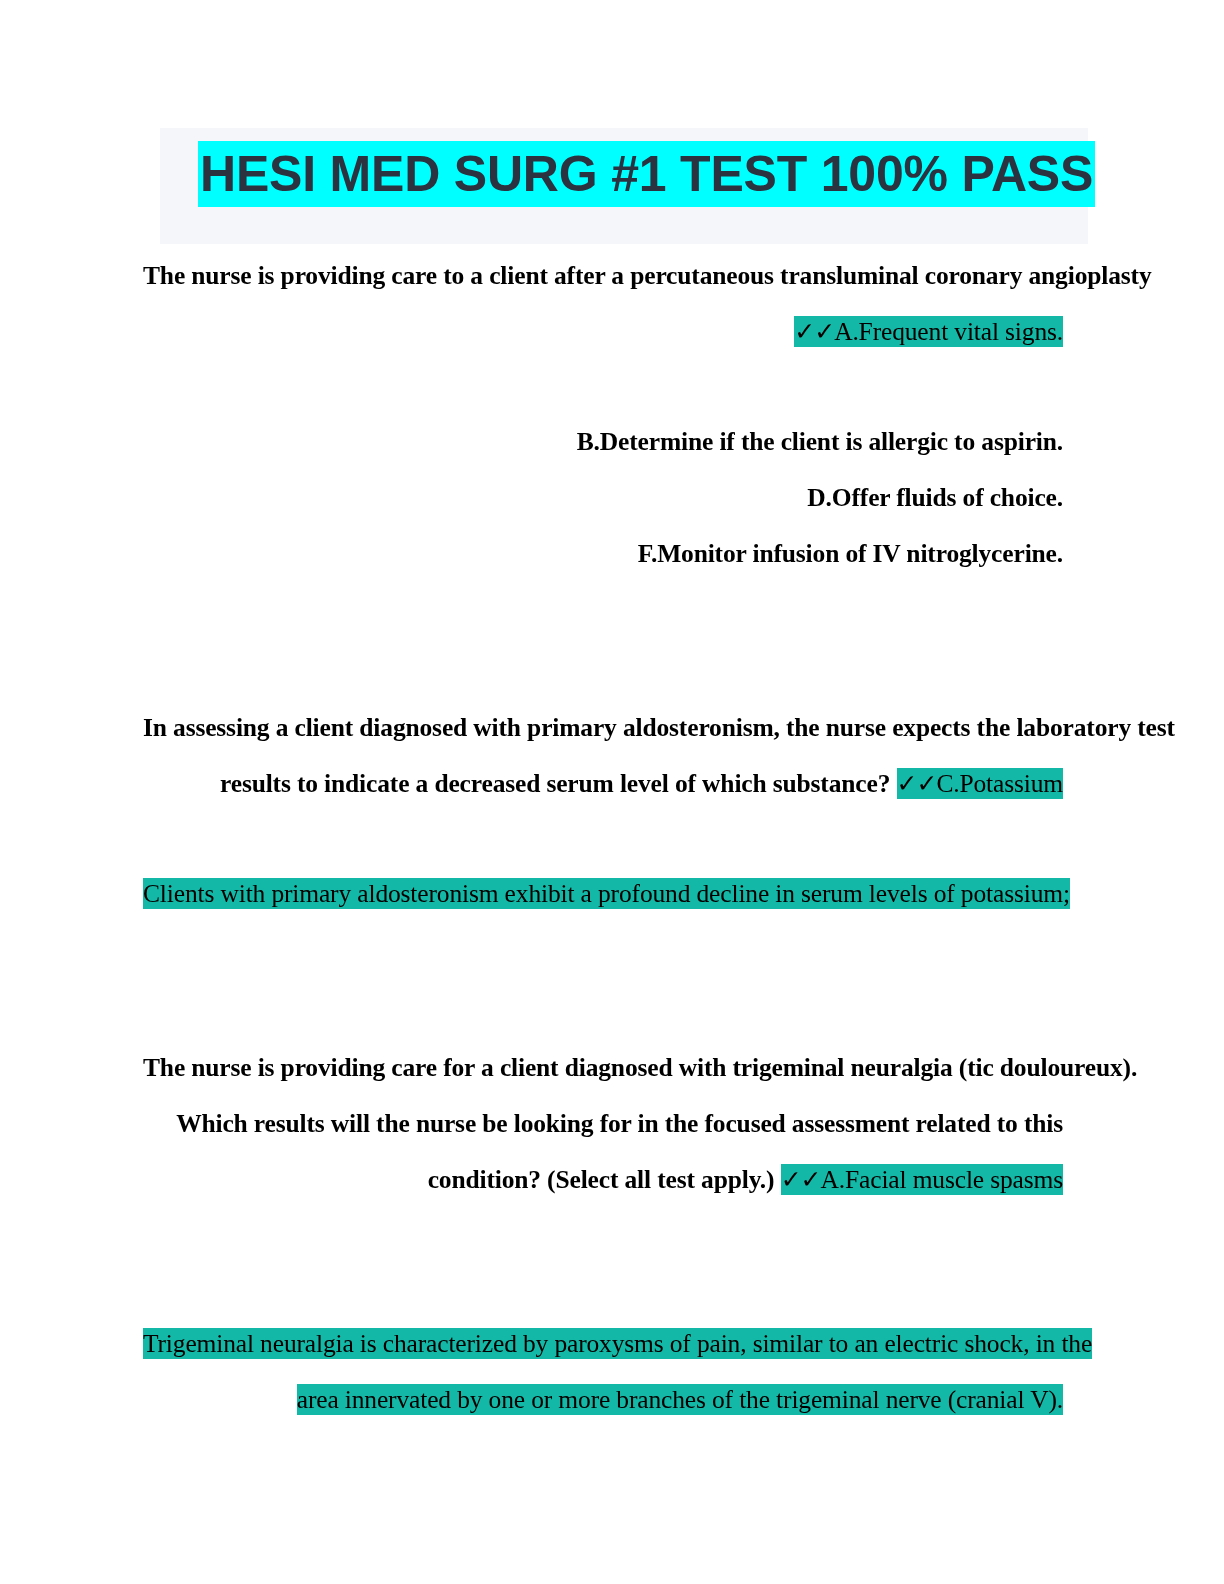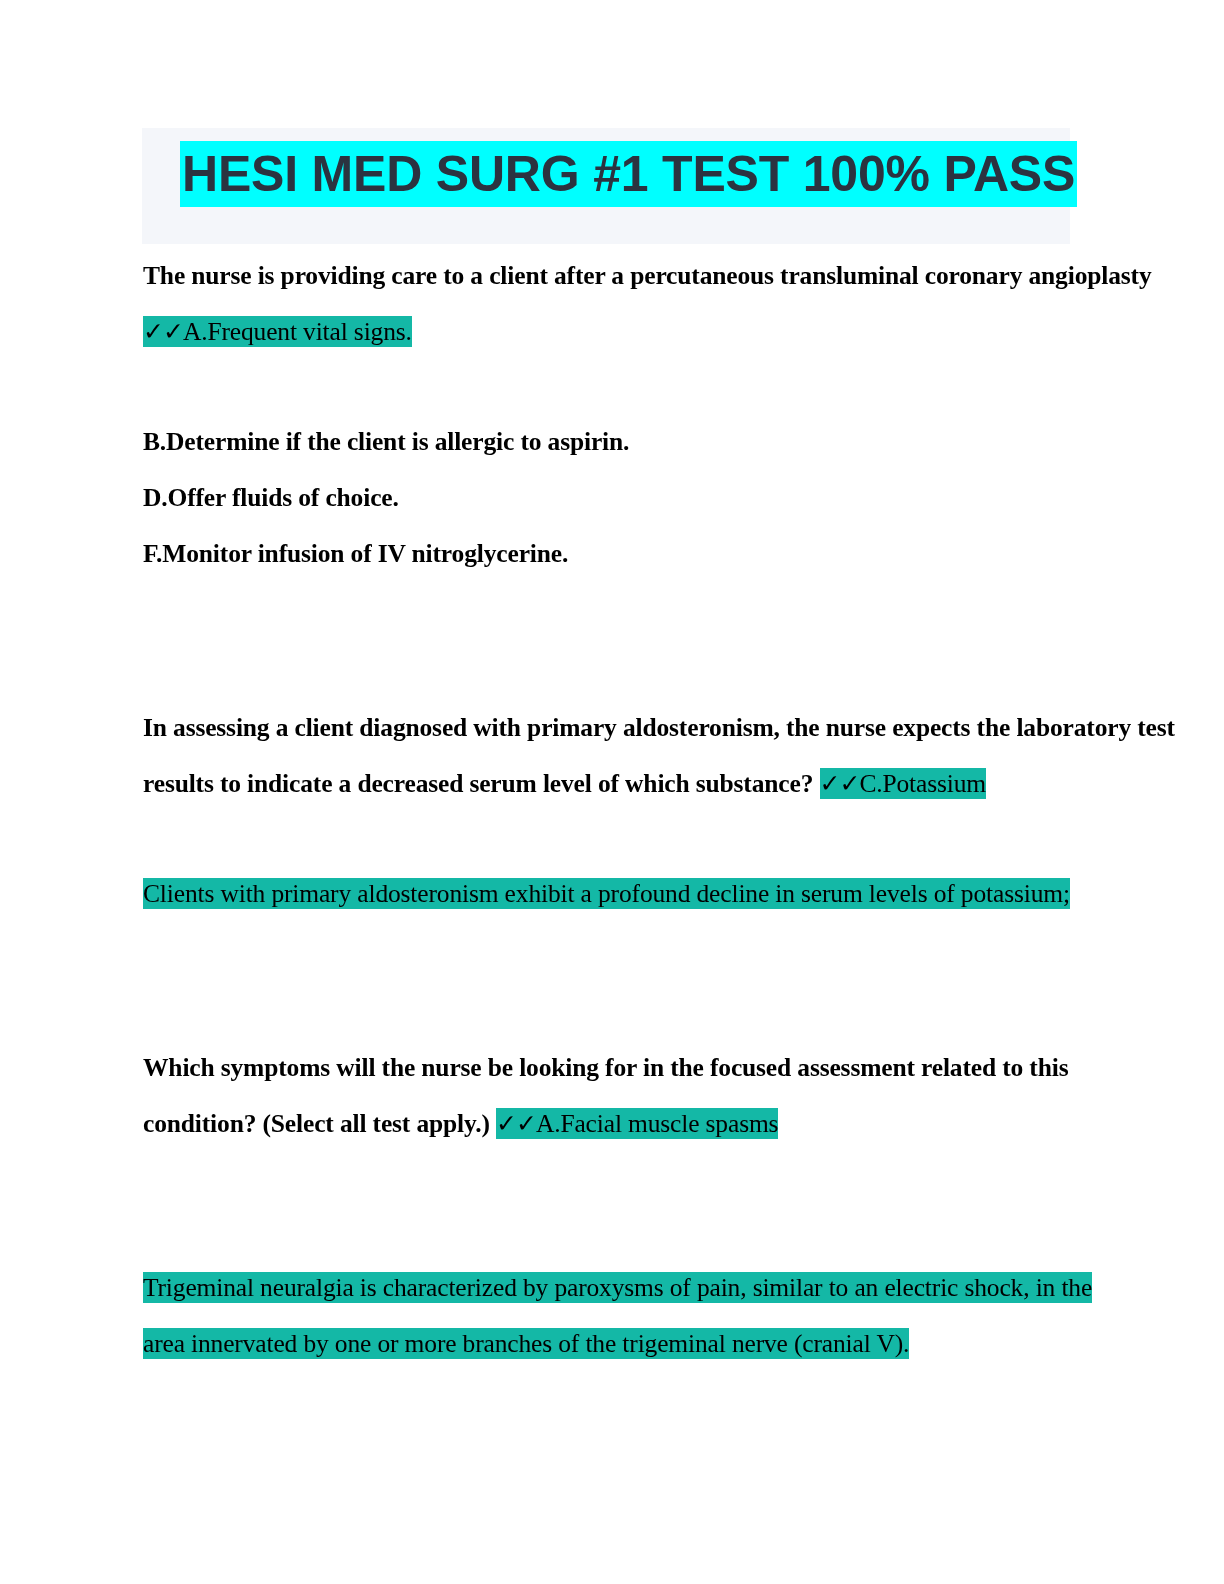--- a/index.html
+++ b/index.html
@@ -17,21 +17,21 @@
 
   .page {
     position: absolute;
     inset: 0;
     background: #ffffff;
   }
 
   
   .title-band {
     position: absolute;
-    left: 142px;
+    left: 160px;
     top: 128px;
     width: 928px;
     height: 116px;
     background: #f4f6fa;
   }
   .title-line {
     position: absolute;
     left: 38px;
     top: 13px;
     white-space: nowrap;
@@ -58,20 +58,21 @@
     width: 920px;
   }
 
   .para {
     font-size: 25.5px;
     line-height: 56px;
     color: #000000;
     font-family: "Liberation Serif", "DejaVu Serif", serif;
     letter-spacing: -0.15px;
     white-space: nowrap;
+    text-align: right;
   }
   .para.bold { font-weight: bold; }
   .para.normal { font-weight: normal; }
 
   .hl {
     background: #14b8a6;
     padding: 1px 0;
   }
 
   .chk {
@@ -112,21 +113,22 @@
     <div>
       <div class="para bold">In assessing a client diagnosed with primary aldosteronism, the nurse expects the laboratory test</div>
       <div class="para"><span class="bold" style="font-weight:bold">results to indicate a decreased serum level of which substance? </span><span class="hl"><span class="chk">✓✓</span><span>C.Potassium</span></span></div>
       <div class="gap-sm"></div>
       <div class="para normal"><span class="hl">Clients with primary aldosteronism exhibit a profound decline in serum levels of potassium;</span></div>
     </div>
 
     <div class="gap-xl"></div>
 
     <div>
-      <div class="para bold">Which symptoms will the nurse be looking for in the focused assessment related to this</div>
+      <div class="para bold">The nurse is providing care for a client diagnosed with trigeminal neuralgia (tic douloureux).</div>
+      <div class="para bold">Which results will the nurse be looking for in the focused assessment related to this</div>
       <div class="para"><span style="font-weight:bold">condition? (Select all test apply.) </span><span class="hl"><span class="chk">✓✓</span><span>A.Facial muscle spasms</span></span></div>
       <div class="gap-sm"></div>
       <div class="gap-sm"></div>
       <div class="para normal"><span class="hl">Trigeminal neuralgia is characterized by paroxysms of pain, similar to an electric shock, in the</span></div>
       <div class="para normal"><span class="hl">area innervated by one or more branches of the trigeminal nerve (cranial V).</span></div>
     </div>
 
   </div>
 </div>
 

